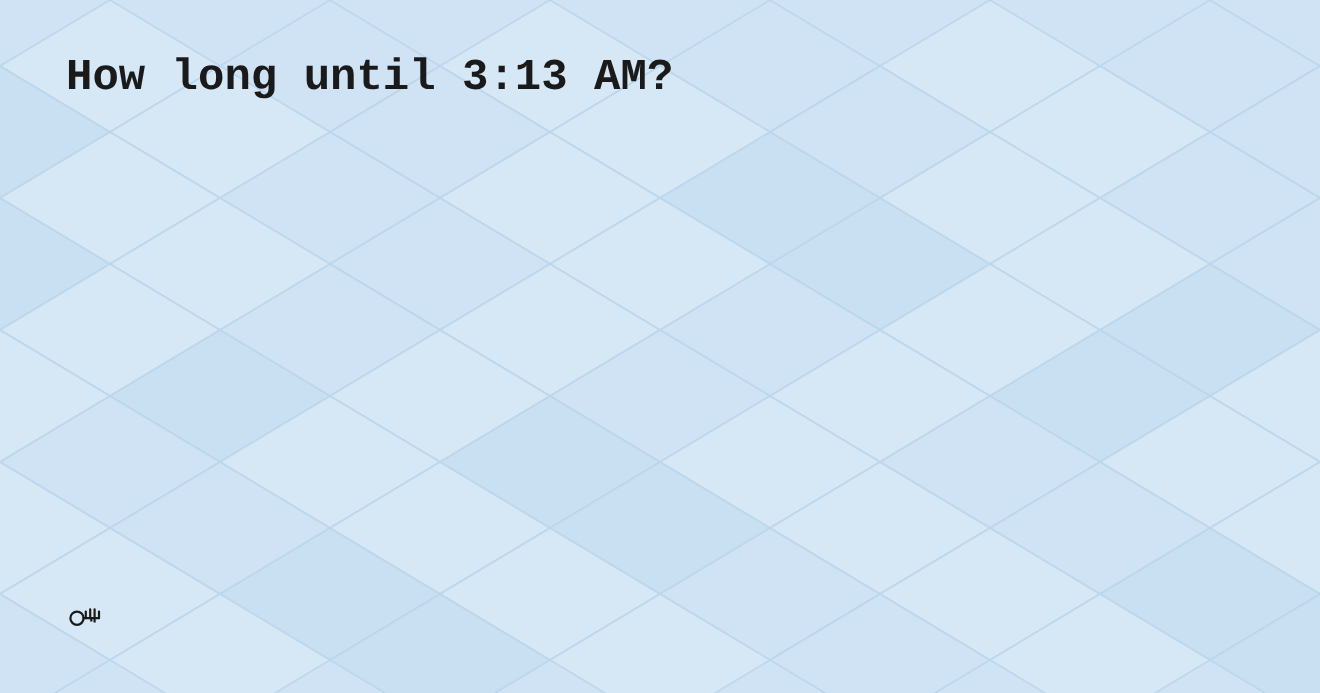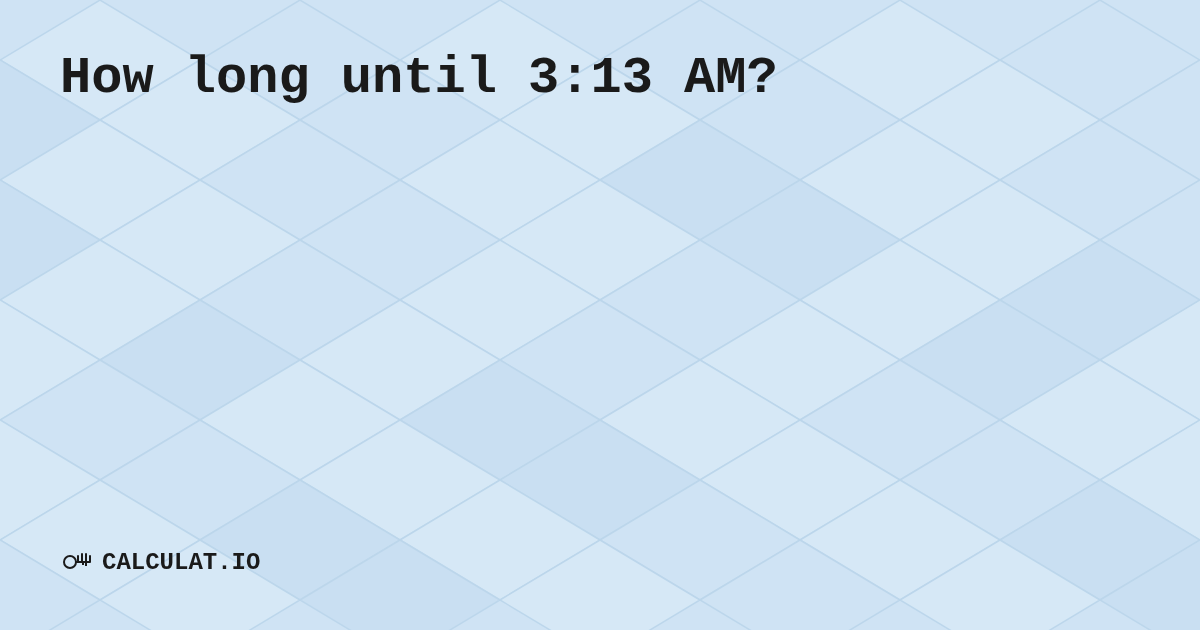--- a/index.html
+++ b/index.html
@@ -35,21 +35,21 @@
       flex-direction: column;
       justify-content: space-between;
     }
 
     .main-content {
       flex: 1;
     }
 
     h1 {
       font-family: 'Courier New', Courier, monospace;
-      font-size: 52px;
+      font-size: 40px;
       font-weight: 900;
       color: #1a1a1a;
       margin-bottom: 60px;
       line-height: 1.1;
     }
 
     .description {
       font-family: 'Courier New', Courier, monospace;
       font-size: 22px;
       color: #1a1a1a;
@@ -198,16 +198,15 @@
           <line x1="15" y1="18" x2="30" y2="18" stroke="#1a1a1a" stroke-width="2"></line>
           <line x1="26" y1="18" x2="26" y2="22" stroke="#1a1a1a" stroke-width="2"></line>
           <line x1="23" y1="18" x2="23" y2="21" stroke="#1a1a1a" stroke-width="2"></line>
 
           <line x1="22" y1="10" x2="22" y2="18" stroke="#1a1a1a" stroke-width="2" stroke-linecap="round"></line>
           <line x1="26" y1="10" x2="26" y2="18" stroke="#1a1a1a" stroke-width="2" stroke-linecap="round"></line>
           <line x1="30" y1="12" x2="30" y2="18" stroke="#1a1a1a" stroke-width="2" stroke-linecap="round"></line>
           <line x1="18" y1="12" x2="18" y2="18" stroke="#1a1a1a" stroke-width="2" stroke-linecap="round"></line>
         </svg>
       </span>
-      <span>CALCULAT.IO</span>
     </div>
   </div>
 </div>
 
 </body></html>

